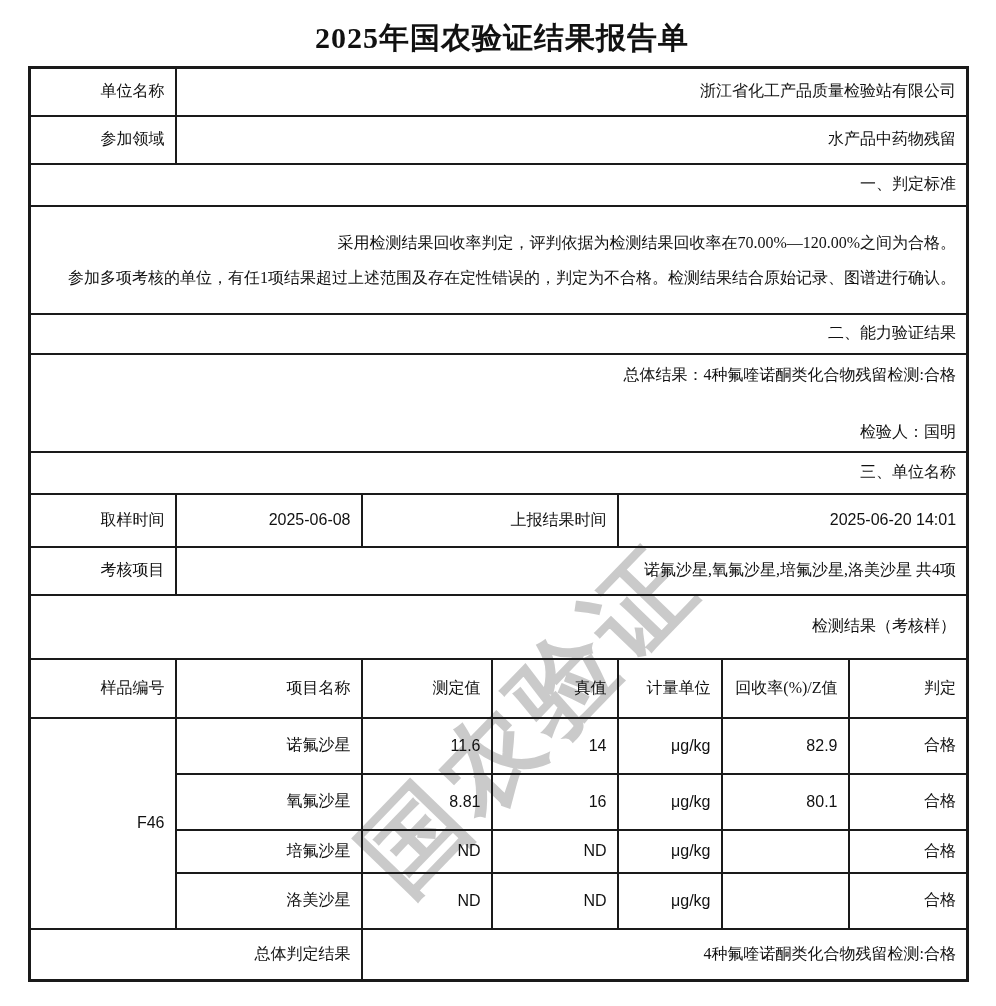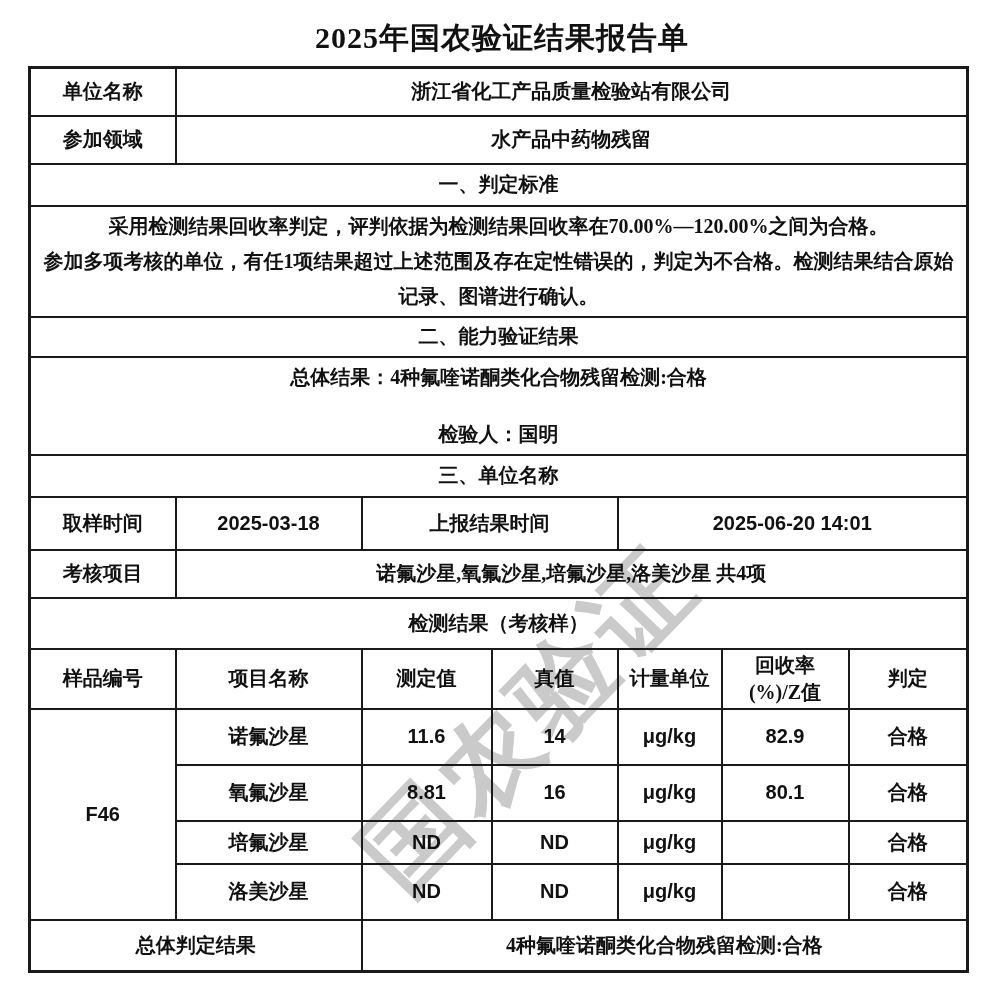--- a/index.html
+++ b/index.html
@@ -25,23 +25,23 @@
     color:rgba(158,158,158,0.55);
     z-index:1;white-space:nowrap;pointer-events:none;
   }
   table.report{
     position:absolute;left:28px;top:66px;width:938px;
     border-collapse:collapse;table-layout:fixed;
     z-index:2;
   }
   table.report td,table.report th{
     border:2px solid #1a1a1a;
-    font-size:20px;font-weight:bold;
+    font-size:16px;font-weight:normal;
     padding:2px 10px;
-    text-align:center;vertical-align:middle;
+    text-align:right;vertical-align:middle;
     overflow:hidden;
   }
   table.report{border:3px solid #1a1a1a;}
   .lbl{font-weight:bold;}
   .left{text-align:left;}
   .sans{font-family:"Liberation Sans","DejaVu Sans",sans-serif;}
   .heading-row td{
     font-weight:bold;font-size:21px;text-align:left;
     padding:6px 12px;
     border-top:3px solid #1a1a1a;border-bottom:3px solid #1a1a1a;
@@ -108,31 +108,31 @@
         <div>检验人：国明</div>
       </td>
     </tr>
 
     <tr class="heading-row" style="height:42px">
       <td colspan="7">三、单位名称</td>
     </tr>
 
     <tr style="height:53px">
       <td>取样时间</td>
-      <td class="sans">2025-03-18</td>
+      <td class="sans">2025-06-08</td>
       <td colspan="2">上报结果时间</td>
       <td colspan="3" class="sans">2025-06-20 14:01</td>
     </tr>
 
     <tr style="height:48px">
       <td>考核项目</td>
       <td class="left" colspan="6">诺氟沙星,氧氟沙星,培氟沙星,洛美沙星 共4项</td>
     </tr>
 
-    <tr class="banner-row sep-double" style="height:51px">
+    <tr class="banner-row sep-double" style="height:64px">
       <td colspan="7">检测结果（考核样）</td>
     </tr>
 
     <tr style="height:59px">
       <th>样品编号</th>
       <th>项目名称</th>
       <th>测定值</th>
       <th>真值</th>
       <th>计量单位</th>
       <th>回收率(%)/Z值</th>

